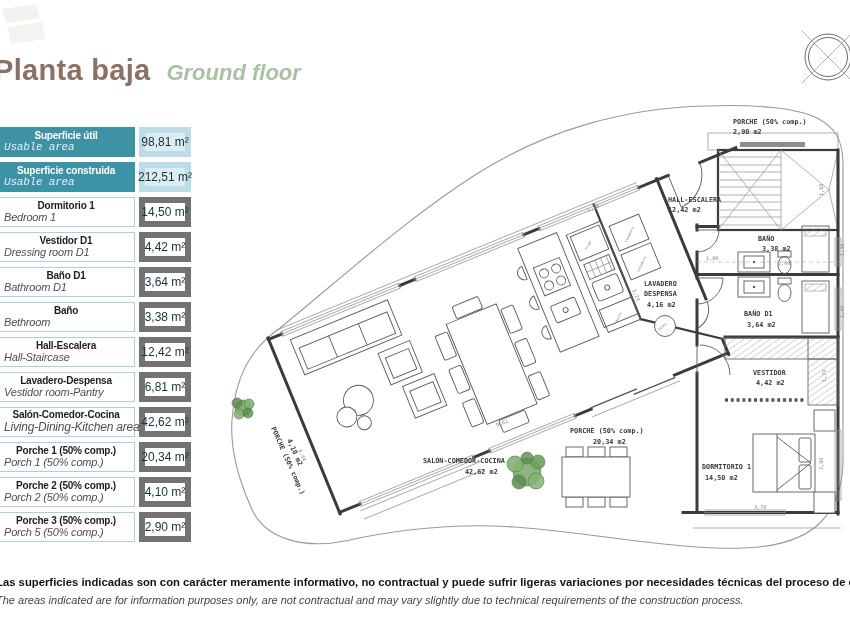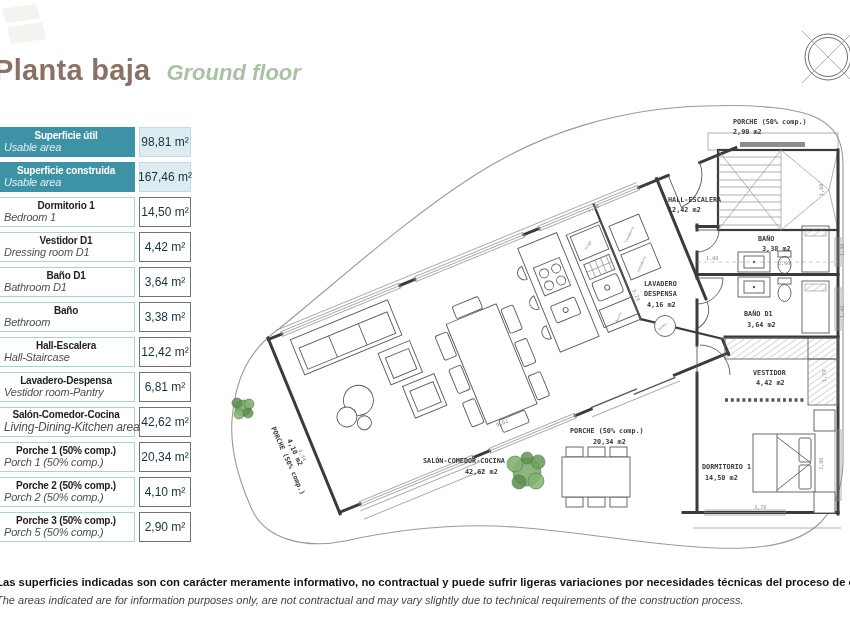--- a/index.html
+++ b/index.html
@@ -11,26 +11,26 @@
   .title{position:absolute;left:-6px;top:54px;white-space:nowrap;}
   .title .es{font-size:29px;font-weight:bold;color:#8a7163;letter-spacing:.3px;}
   .title .en{font-size:22px;font-weight:bold;font-style:italic;color:#a9c2a3;margin-left:16px;}
   
   .areas{position:absolute;left:-6px;top:127px;width:200px;}
   .trow{display:flex;margin-bottom:5px;height:30px;}
   .tname{width:141px;background:#fff;border:1px solid #a9d2de;padding:1px 6px 1px 9px;
          display:flex;flex-direction:column;justify-content:center;box-sizing:border-box;white-space:nowrap;}
   .tname b{font-size:10px;color:#1e1e1e;line-height:1.15;letter-spacing:-.2px;text-align:center;}
   .tname i{font-size:11px;color:#4f4f4f;line-height:1.15;letter-spacing:-.2px;}
-  .tval{width:52px;margin-left:4px;border:1px solid #737373;background:#fff;
+  .tval{width:52px;margin-left:4px;border:6px solid #737373;background:#fff;
         display:flex;align-items:center;justify-content:center;font-size:12px;color:#16323d;
         box-sizing:border-box;white-space:nowrap;}
   .trow.hdr .tname{background:#3e92a5;border-color:#3e92a5;}
   .trow.hdr .tname b{color:#fff;}
-  .trow.hdr .tname i{color:#def0f4;}
+  .trow.hdr .tname i{color:#def0f4;font-family:Liberation Mono, monospace;}
   .trow.hdr .tval{background:#dcecf1;border-color:#bcdde7;}
   
   .f1{position:absolute;left:-4px;top:576px;font-size:11.3px;font-weight:bold;color:#141414;white-space:nowrap;}
   .f2{position:absolute;left:-4px;top:594px;font-size:11px;font-style:italic;color:#454545;white-space:nowrap;}
   
   .plan{position:absolute;left:225px;top:0;}
   .w{stroke:#3b3b3b;stroke-width:3;fill:none;stroke-linecap:square;}
   .w2{stroke:#3b3b3b;stroke-width:2.2;fill:none;stroke-linecap:square;}
   .f{stroke:#5a5a5a;stroke-width:.9;fill:#fff;}
   .fn{stroke:#5a5a5a;stroke-width:.9;fill:none;}
@@ -60,21 +60,21 @@
           <b>Superficie útil</b>
           <i>Usable area</i>
         </div>
       <div class="tval">98,81 m²</div>
     </div>
     <div class="trow hdr">
       <div class="tname">
           <b>Superficie construida</b>
           <i>Usable area</i>
         </div>
-      <div class="tval">167,46 m²</div>
+      <div class="tval">212,51 m²</div>
     </div>
     <div class="trow">
       <div class="tname">
           <b>Dormitorio 1</b>
           <i>Bedroom 1</i>
         </div>
       <div class="tval">14,50 m²</div>
     </div>
     <div class="trow">
       <div class="tname">

